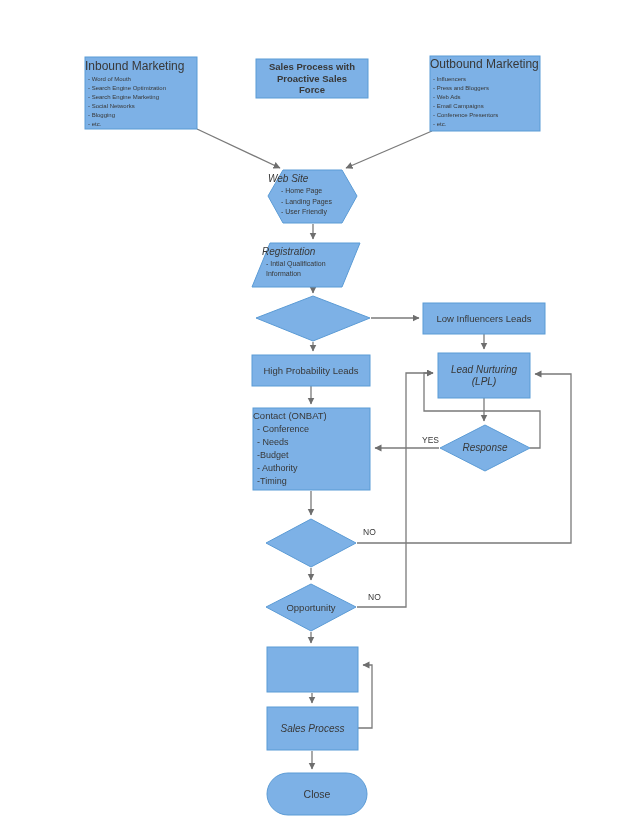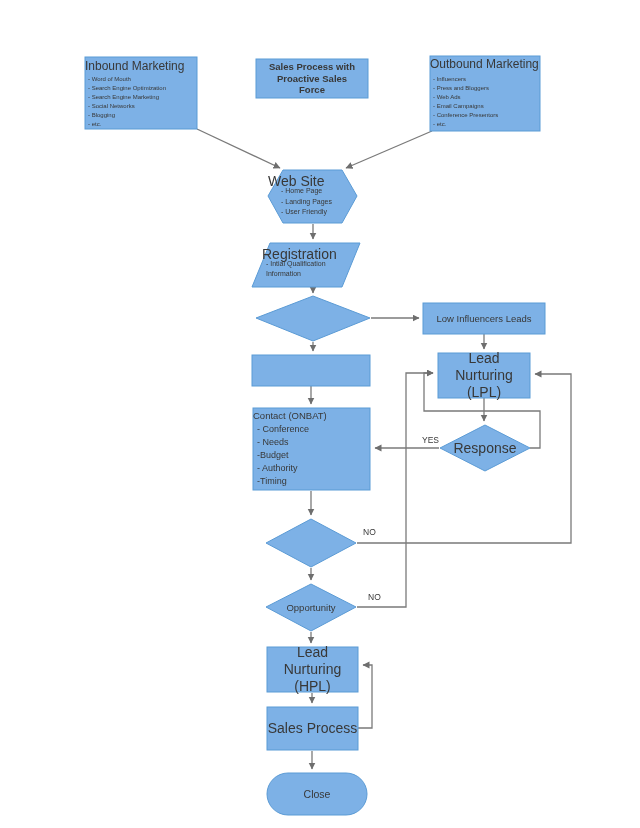--- a/index.html
+++ b/index.html
@@ -20,21 +20,21 @@
   .center { }
   .flexlbl {
     position: absolute;
     display: flex;
     align-items: center;
     justify-content: center;
     text-align: center;
     line-height: 1.2;
   }
   .t-big  { font-size: 12px; }
-  .t-mid  { font-size: 14px; }
+  .t-mid  { font-size: 10px; font-style: italic; }
   .t-node { font-size: 9.5px; }
   .t-bold { font-weight: bold; font-size: 9.5px; }
   .bullets-xs .b { font-size: 6px;  line-height: 9px;   white-space: nowrap; }
   .bullets-sm .b { font-size: 7px;  line-height: 10.5px; white-space: nowrap; }
   .bullets-md .b { font-size: 9px;  line-height: 12.9px; white-space: nowrap; }
   .bullet-wrap { font-size: 7px; line-height: 9.5px; }
   .edge-lbl { position: absolute; font-size: 8.5px; color: #383838; }
 </style>
 </head>
 <body>
@@ -114,38 +114,38 @@
     <div class="b">- Landing Pages</div>
     <div class="b">- User Friendly</div>
   </div>
 
   <div class="lbl center t-mid" style="left:262px; top:246px; width:98px;">Registration</div>
   <div class="lbl bullet-wrap" style="left:266px; top:259px; width:86px;">- Intial Qualification Information</div>
 
 
   <div class="flexlbl t-node" style="left:423px; top:303px; width:122px; height:31px;">Low Influencers Leads</div>
 
+  <div class="flexlbl t-node" style="left:252px; top:355px; width:118px; height:31px;">High Probability Leads</div>
 
   <div class="flexlbl t-mid" style="left:438px; top:353px; width:92px; height:45px; padding:16px 11px;">Lead Nurturing (LPL)</div>
 
   <div class="lbl center t-node" style="left:253px; top:411px; width:117px;">Contact (ONBAT)</div>
   <div class="lbl bullets-md" style="left:257px; top:423px; width:110px;">
     <div class="b">- Conference</div>
     <div class="b">- Needs</div>
     <div class="b">-Budget</div>
     <div class="b">- Authority</div>
     <div class="b">-Timing</div>
   </div>
 
   <div class="flexlbl t-mid" style="left:440px; top:425px; width:90px; height:46px;">Response</div>
 
 
   <div class="flexlbl t-node" style="left:266px; top:584px; width:90px; height:47px;">Opportunity</div>
 
-  <div class="flexlbl t-mid" style="left:267px; top:647px; width:91px; height:45px; padding:0 11px;">Lead Nurturing (HPL)</div>
 
   <div class="flexlbl t-mid" style="left:267px; top:707px; width:91px; height:43px;">Sales Process</div>
 
   <div class="flexlbl" style="left:267px; top:773px; width:100px; height:42px; font-size:10.5px;">Close</div>
 
   <div class="edge-lbl" style="left:413px; top:435px; width:26px; text-align:right;">YES</div>
   <div class="edge-lbl" style="left:363px; top:527px;">NO</div>
   <div class="edge-lbl" style="left:368px; top:592px;">NO</div>
 
 </div>

